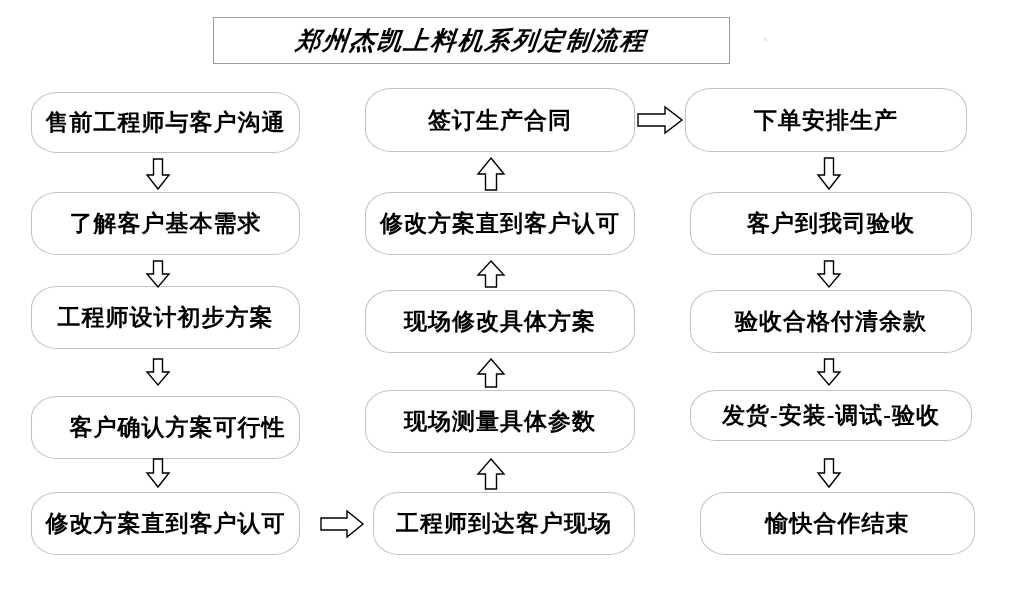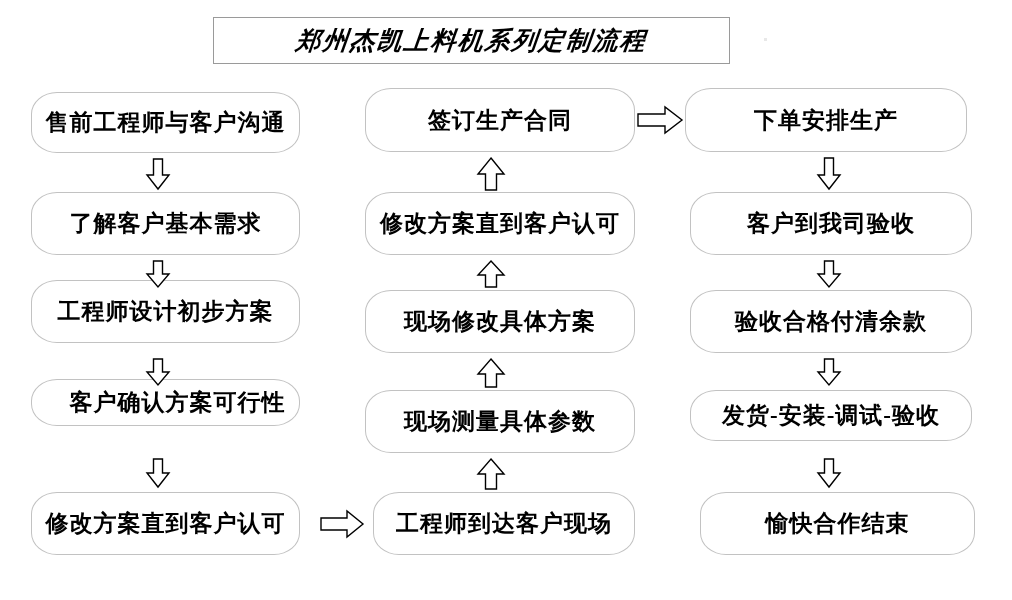--- a/index.html
+++ b/index.html
@@ -96,24 +96,24 @@
     <div class="title-text">郑州杰凯上料机系列定制流程</div>
   </div>
   <div class="title-speck"></div>
 
   <div class="node" style="left:31px; top:92px; width:269px; height:61px;">
     <span class="node-label">售前工程师与客户沟通</span>
   </div>
   <div class="node" style="left:31px; top:192px; width:269px; height:63px;">
     <span class="node-label">了解客户基本需求</span>
   </div>
-  <div class="node" style="left:31px; top:280px; width:269px; height:63px;">
+  <div class="node" style="left:31px; top:286px; width:269px; height:63px;">
     <span class="node-label">工程师设计初步方案</span>
   </div>
-  <div class="node" style="left:31px; top:379px; width:269px; height:47px;padding-left:24px;">
+  <div class="node" style="left:31px; top:396px; width:269px; height:63px;padding-left:24px;">
     <span class="node-label">客户确认方案可行性</span>
   </div>
   <div class="node" style="left:31px; top:492px; width:269px; height:63px;">
     <span class="node-label">修改方案直到客户认可</span>
   </div>
 
   <div class="node" style="left:365px; top:88px; width:270px; height:64px;align-items:center;">
     <span class="node-label">签订生产合同</span>
   </div>
   <div class="node" style="left:365px; top:192px; width:270px; height:63px;">

